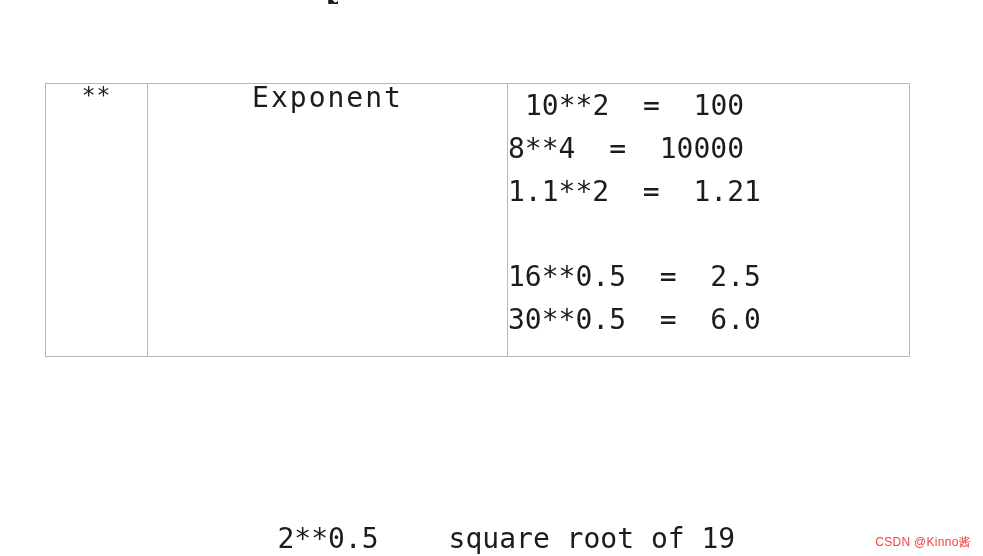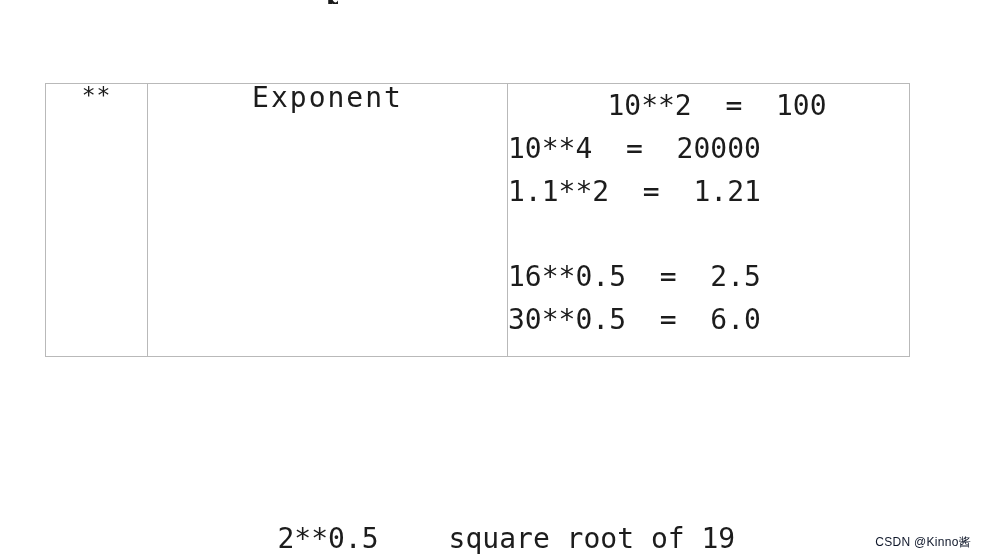--- a/index.html
+++ b/index.html
@@ -90,21 +90,20 @@
     color: #1c1c1c;
     white-space: pre;
     letter-spacing: 0px;
     height: 43px;
   }
   .example-line.blank {
     height: 42px;
   }
   .example-line.indent {
     padding-left: 17px;
-    text-align: center;
   }
 
   
   .caption {
     position: absolute;
     left: 210px;
     top: 479px;
     font-size: 28px;
     line-height: 40px;
     color: #1c1c1c;
@@ -115,21 +114,21 @@
   .caption .cap-text { }
 
   
   .watermark {
     position: absolute;
     right: 12px;
     bottom: 7px;
     font-family: "Liberation Sans", "DejaVu Sans", sans-serif;
     font-size: 12px;
     line-height: 14px;
-    color: #0f172a;
+    color: #ef4444;
     letter-spacing: 0.3px;
     white-space: nowrap;
     text-align: right;
   }
 </style>
 </head>
 <body>
 
 <div class="slide">
 
@@ -137,21 +136,21 @@
     <span>p</span>
   </div>
 
   <table class="op-table">
     <tbody>
       <tr>
         <td class="col-op cell-op">**</td>
         <td class="col-name cell-name">Exponent</td>
         <td class="col-examples cell-examples">
           <div class="example-line indent">10**2  =  100</div>
-          <div class="example-line">10**4  =  20000</div>
+          <div class="example-line">8**4  =  10000</div>
           <div class="example-line">1.1**2  =  1.21</div>
           <div class="example-line blank"></div>
           <div class="example-line">16**0.5  =  2.5</div>
           <div class="example-line">30**0.5  =  6.0</div>
         </td>
       </tr>
     </tbody>
   </table>
 
   <div class="caption">

